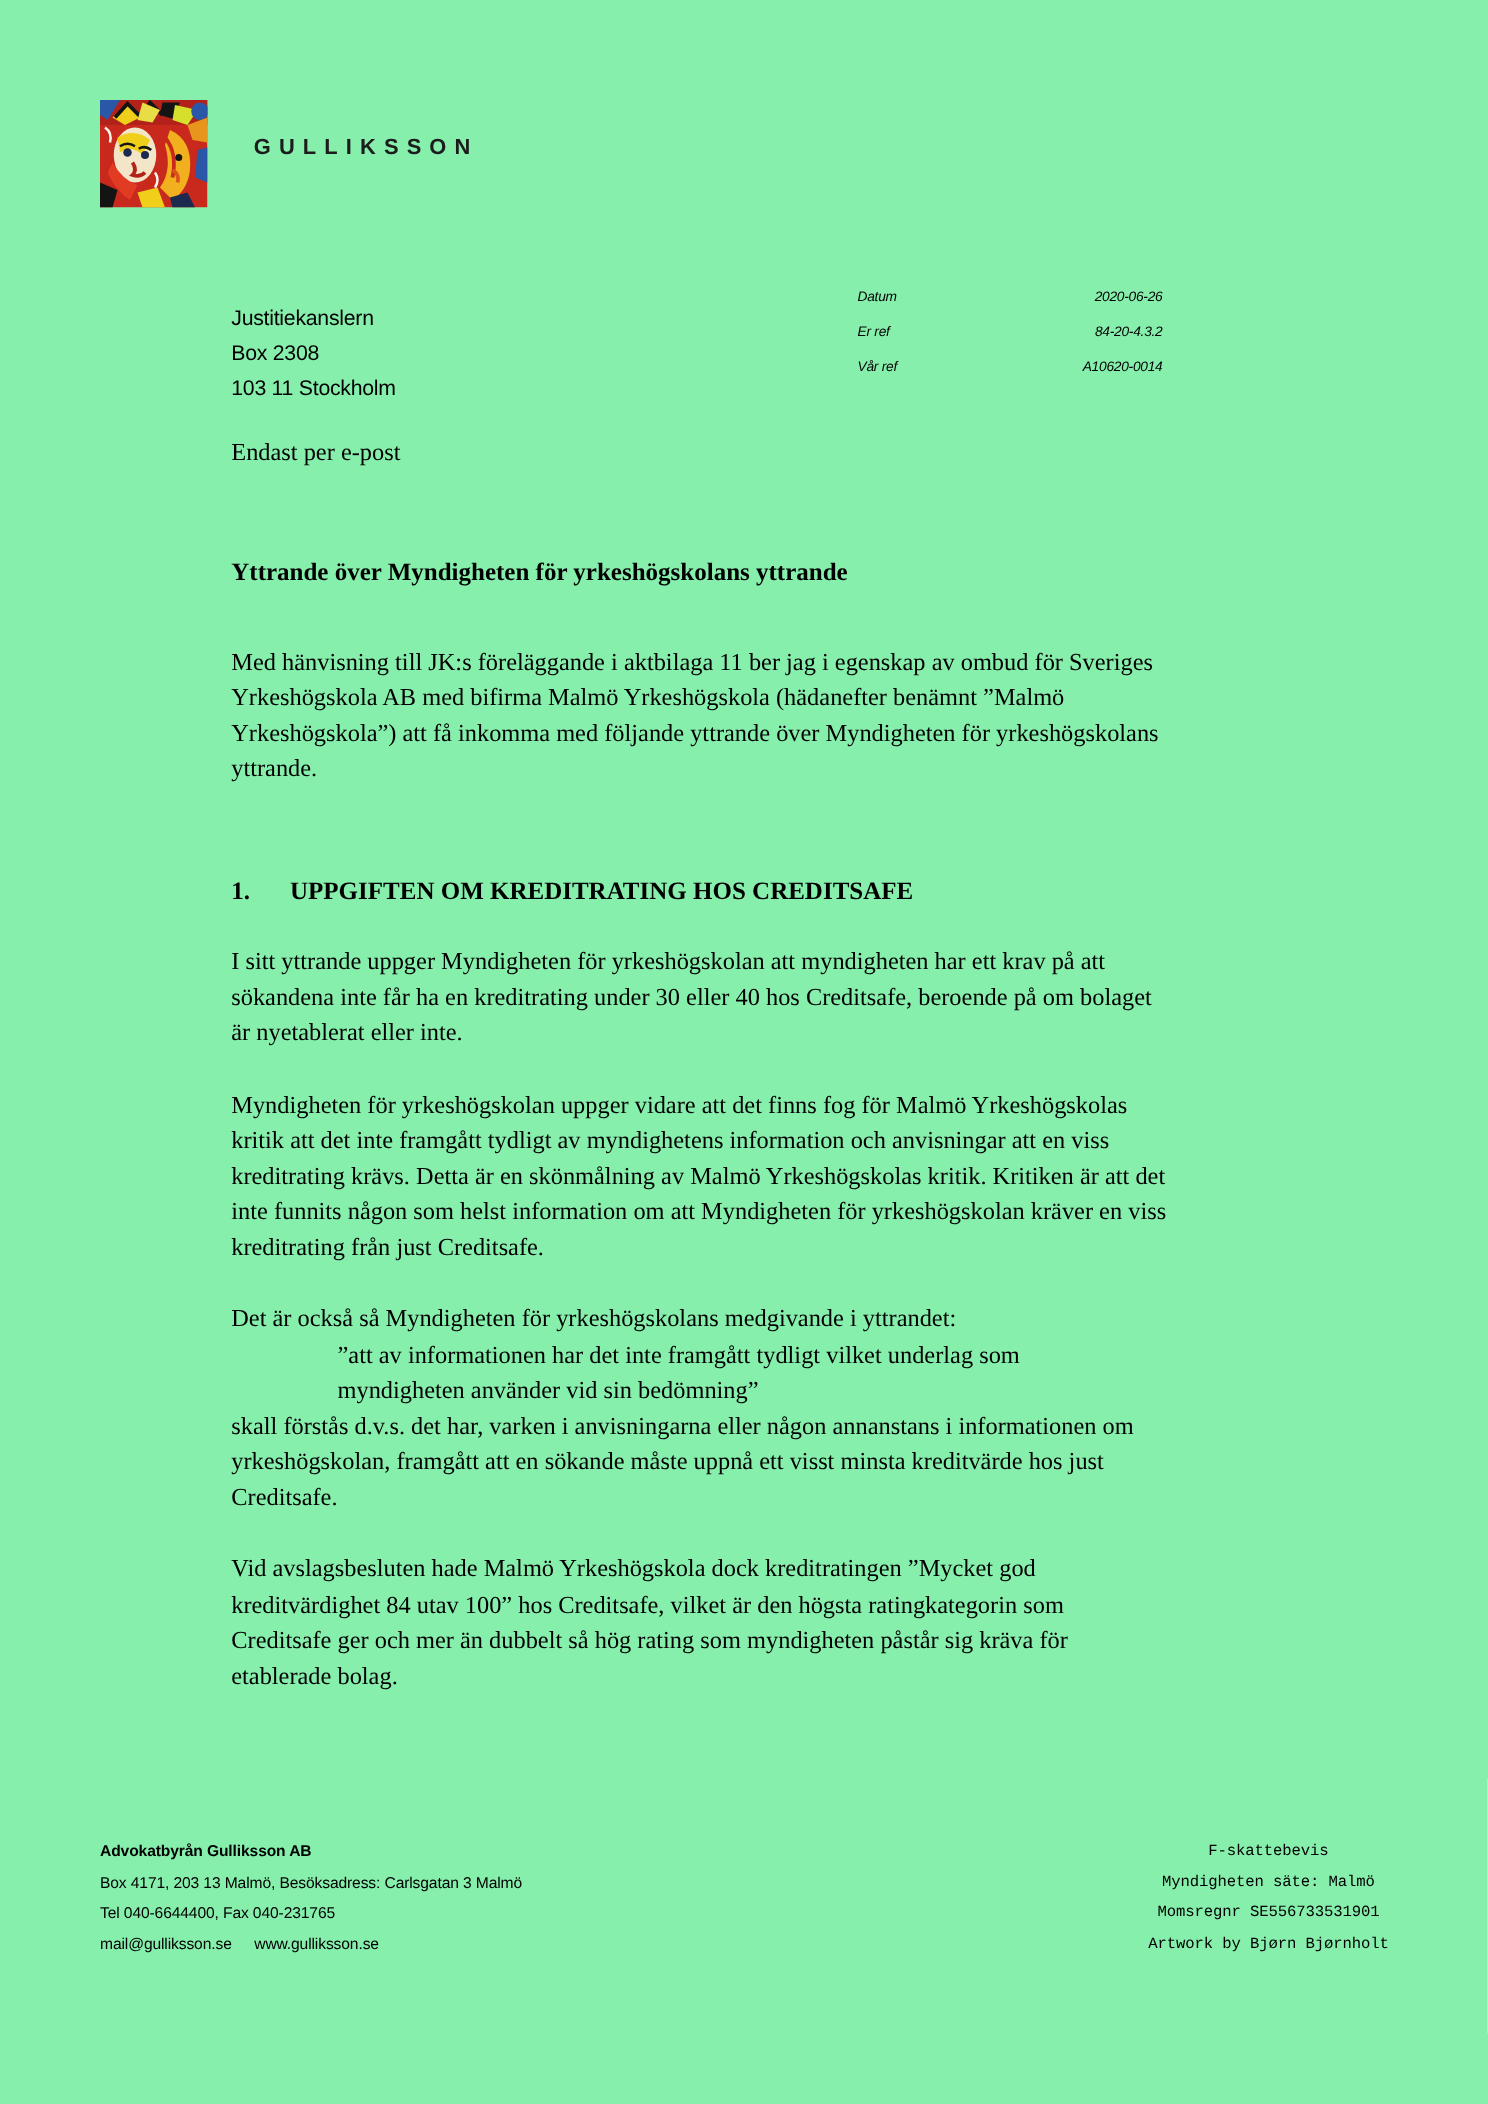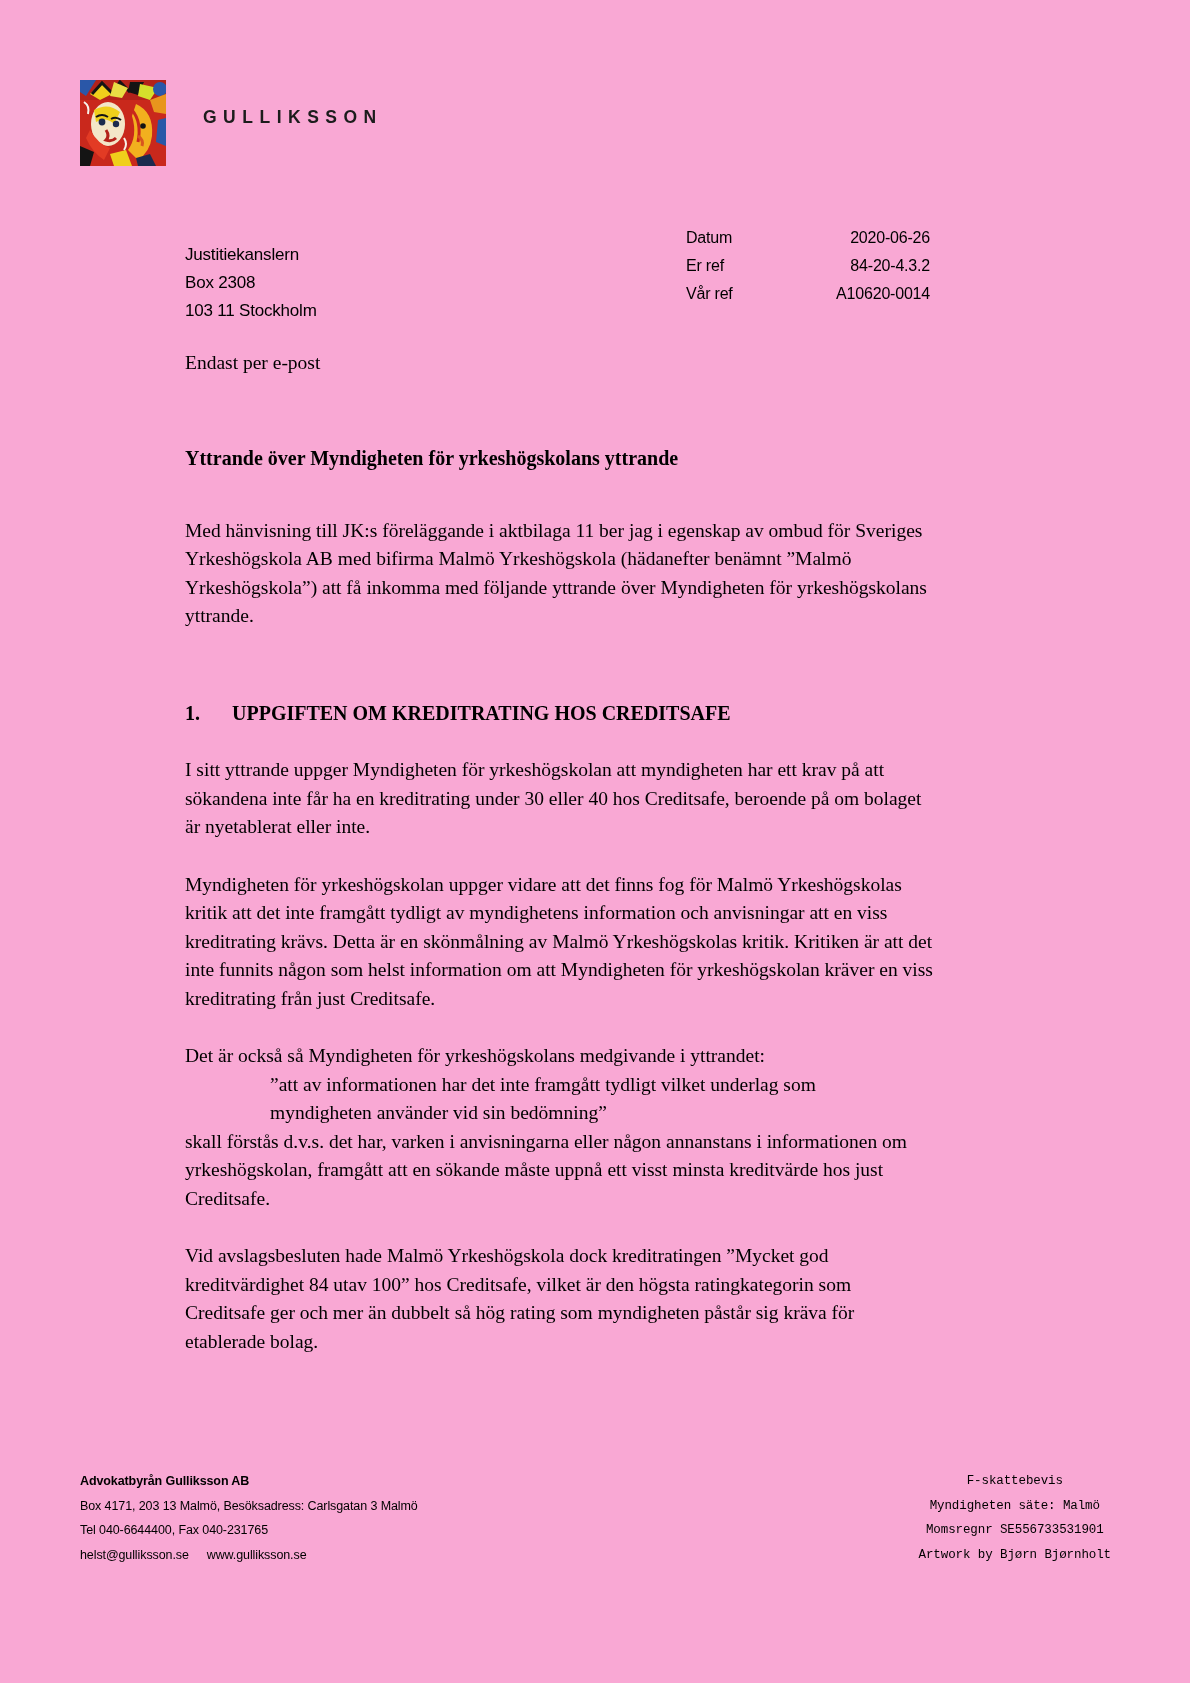--- a/index.html
+++ b/index.html
@@ -1,21 +1,21 @@
 <!DOCTYPE html>
 <html lang="sv"><head>
 <meta charset="utf-8">
 <style>
   html,body { margin:0; padding:0; background:#e9e9e9; }
   .page {
     position: relative;
     width: 1190px;
     height: 1683px;
     margin: 0 auto;
-    background: #f9a8d4;
+    background: #86efac;
     font-family: "Liberation Serif", serif;
     color: #000;
     overflow: hidden;
   }
 
   
   .logo {
     position: absolute;
     left: 80px; top: 80px;
     width: 86px; height: 86px;
@@ -39,23 +39,24 @@
     font-family: "Liberation Sans", sans-serif;
     font-size: 17px;
     line-height: 28px;
     letter-spacing: -0.2px;
   }
   .meta {
     position: absolute;
     left: 686px; top: 224px;
     width: 244px;
     font-family: "Liberation Sans", sans-serif;
-    font-size: 16px;
+    font-size: 11px;
     line-height: 28px;
     letter-spacing: -0.2px;
+    font-style: italic;
   }
   .meta-row { display: flex; justify-content: space-between; }
   .meta-row .value { text-align: right; }
 
   .delivery-note {
     position: absolute;
     left: 185px; top: 352px;
     font-size: 19.5px;
   }
 
@@ -187,21 +188,21 @@
 
     <p class="para">Vid avslagsbesluten hade Malmö Yrkeshögskola dock kreditratingen ”Mycket god kreditvärdighet 84 utav 100” hos Creditsafe, vilket är den högsta ratingkategorin som Creditsafe ger och mer än dubbelt så hög rating som myndigheten påstår sig kräva för etablerade bolag.</p>
   </div>
 
   <div class="footer">
     <div class="footer-left">
       <div class="firm-name">Advokatbyrån Gulliksson AB</div>
       <div>Box 4171, 203 13 Malmö, Besöksadress: Carlsgatan 3 Malmö</div>
       <div>Tel 040-6644400, Fax 040-231765</div>
       <div>
-        <a href="#">helst@gulliksson.se</a><span class="contact-gap"></span><a href="#">www.gulliksson.se</a>
+        <a href="#">mail@gulliksson.se</a><span class="contact-gap"></span><a href="#">www.gulliksson.se</a>
       </div>
     </div>
     <div class="footer-right">
       <div>F-skattebevis</div>
       <div>Myndigheten säte: Malmö</div>
       <div>Momsregnr SE556733531901</div>
       <div>Artwork by Bjørn Bjørnholt</div>
     </div>
   </div>
 

